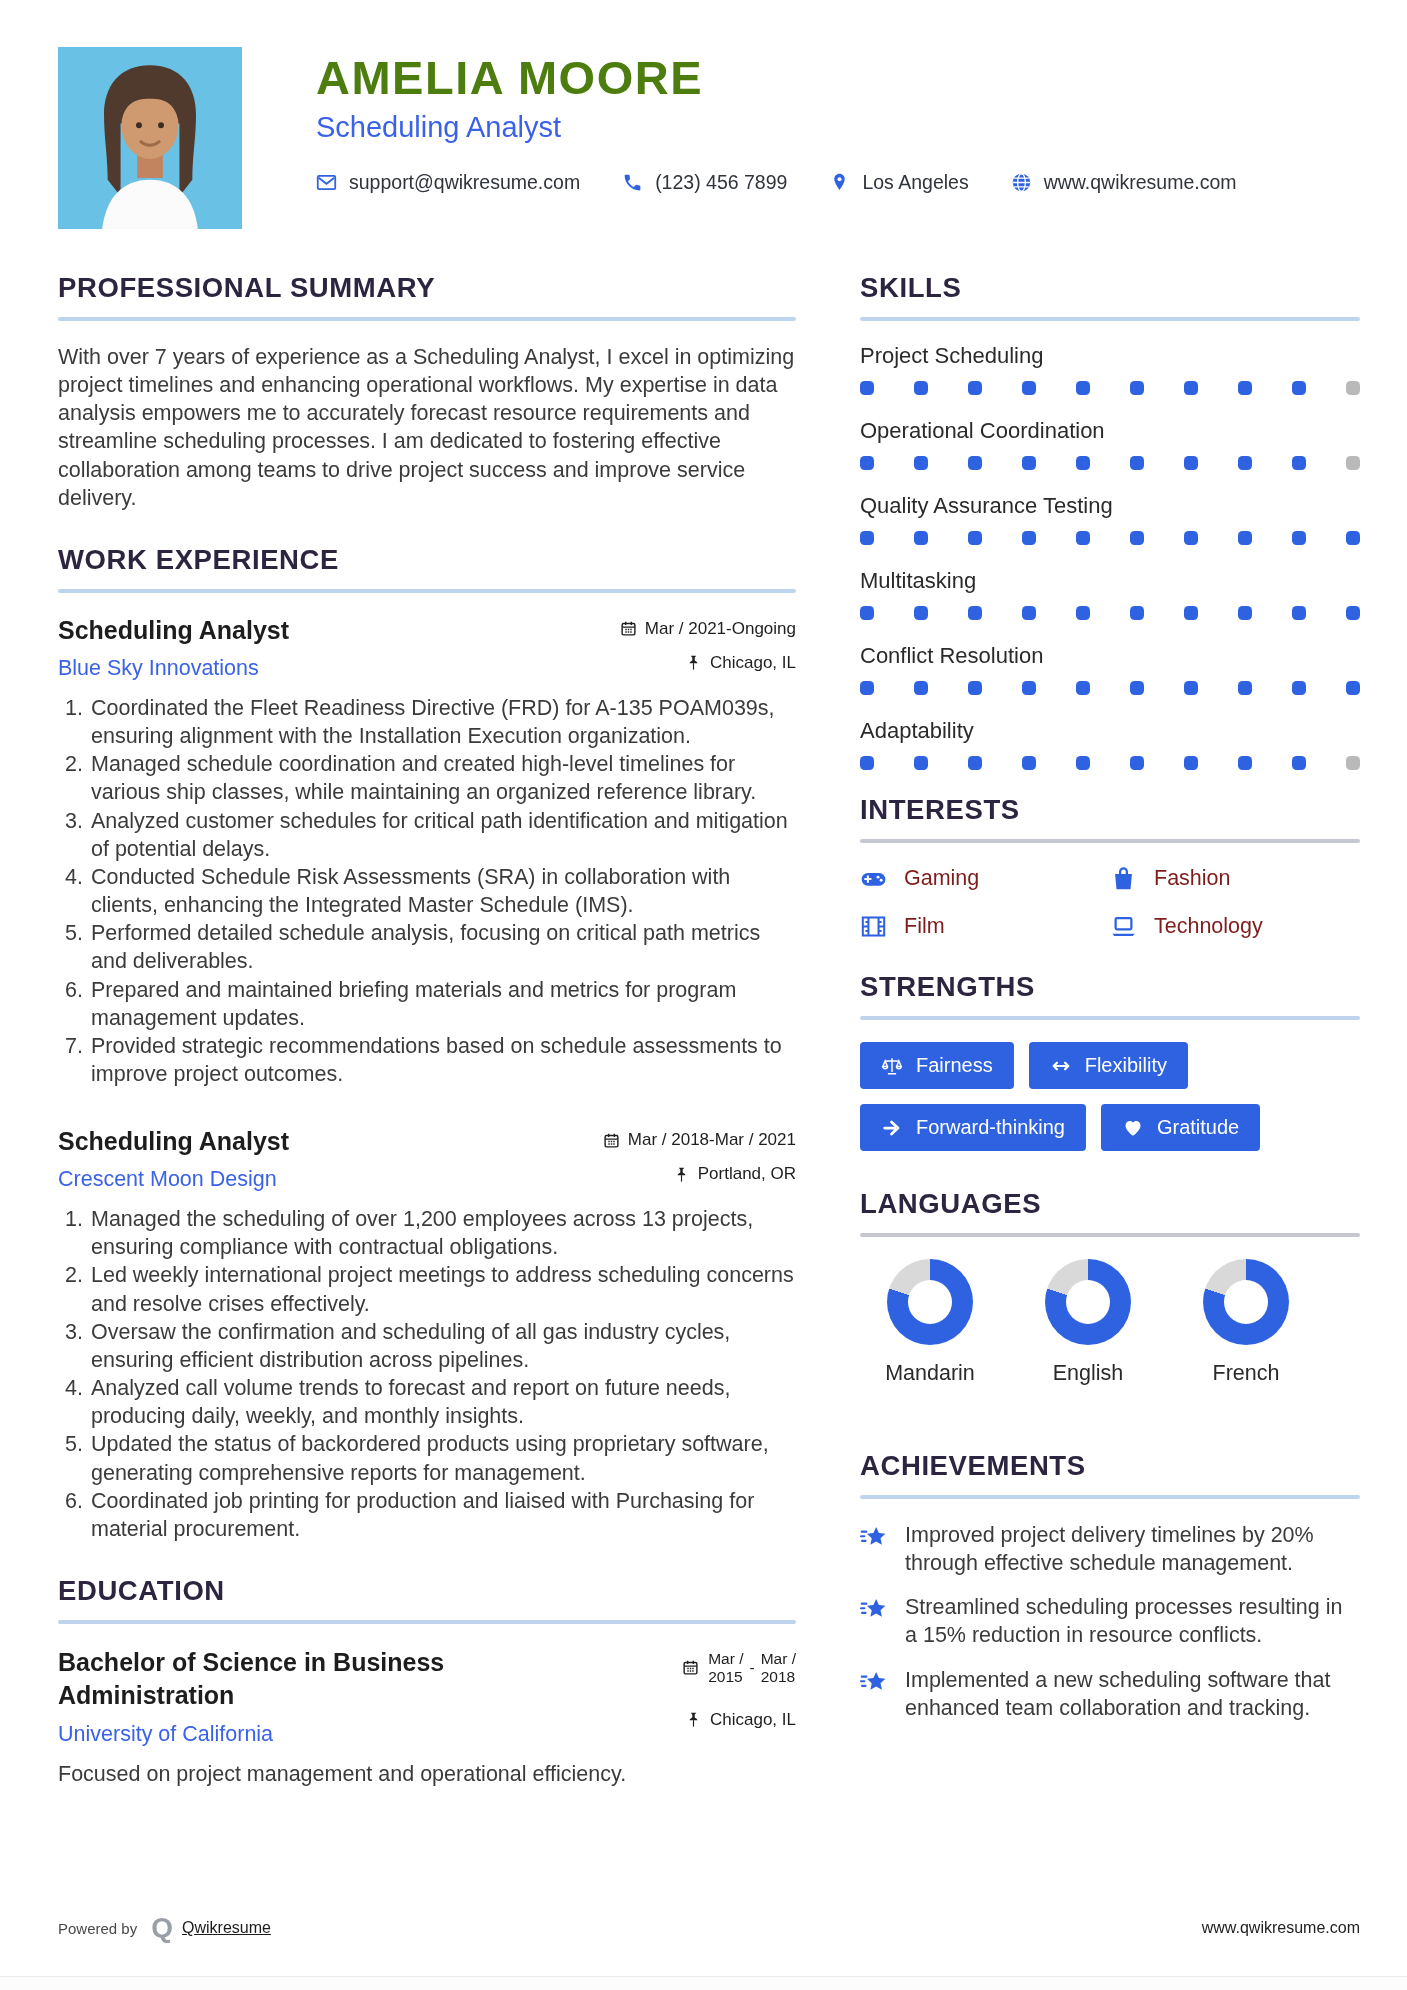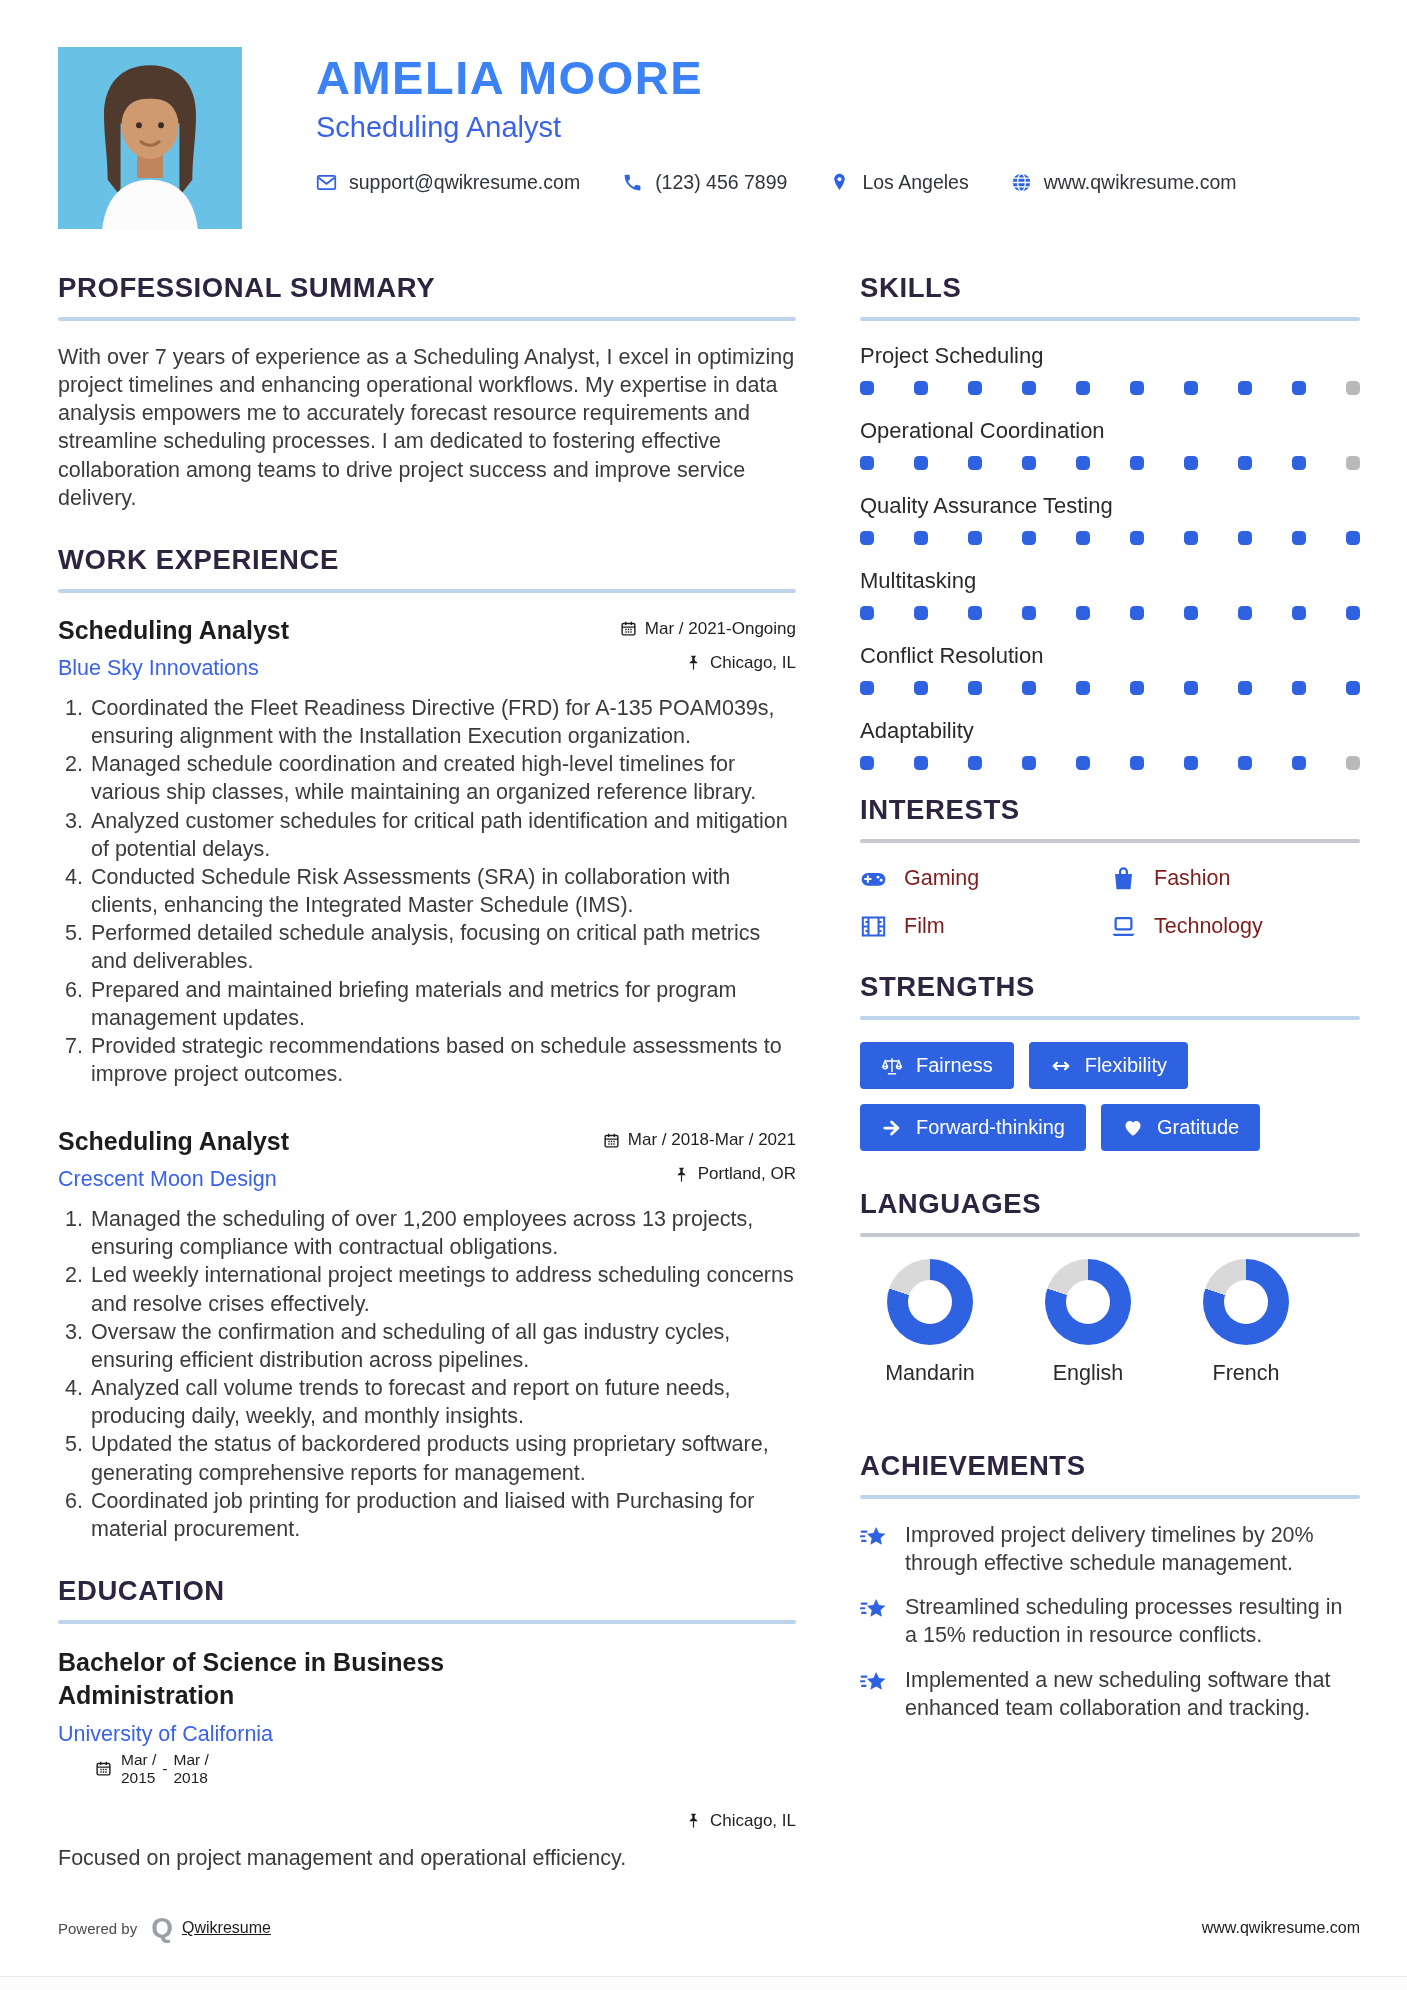--- a/index.html
+++ b/index.html
@@ -8,21 +8,21 @@
     width:1407px; height:1990px; position:relative; overflow:hidden;
     font-family:"Liberation Sans", sans-serif; color:#3b3b3b;
   }
   .page { width:100%; height:100%; position:relative; }
 
   
   .header { display:flex; padding:47px 47px 0 58px; }
   .photo { width:184px; height:182px; flex:0 0 auto; overflow:hidden; }
   .photo svg { display:block; }
   .header-text { margin-left:74px; padding-top:6px; }
-  .name { font-size:47px; font-weight:800; letter-spacing:1.5px; color:#3b82f6; line-height:1.05; }
+  .name { font-size:47px; font-weight:800; letter-spacing:1.5px; color:#4d7c0f; line-height:1.05; }
   .subtitle { font-size:29px; font-weight:500; color:var(--link,#3a62e8); margin-top:9px; }
   .contact-row { display:flex; align-items:center; margin-top:27px; font-size:19.5px; color:#30343b; }
   .c-item { display:flex; align-items:center; margin-right:42px; white-space:nowrap; }
   .c-item .ic { width:21px; height:21px; color:var(--accent,#2e62e1); margin-right:12px; flex:0 0 auto; }
   .c-item .ic svg { width:100%; height:100%; display:block; }
 
   
   .columns { display:flex; padding:0 47px 0 58px; margin-top:42px; }
   .left-col { width:738px; flex:0 0 auto; }
   .right-col { margin-left:64px; width:500px; flex:0 0 auto; }
@@ -43,21 +43,21 @@
   .meta-line { display:flex; justify-content:flex-end; align-items:center; font-size:17px; color:#1e1e1e; }
   .meta-line + .meta-line { margin-top:14px; }
   .meta-line .ic { width:17px; height:17px; margin-right:8px; color:#1e1e1e; }
   .meta-line .ic svg { width:100%; height:100%; display:block; }
   .job-list { margin-top:13px; padding-left:31px; }
   .job-list li { padding-left:2px; }
   .work-sec { margin-top:31px; }
 
   
   .edu-sec { margin-top:31px; }
-  .edu-head { display:flex; justify-content:space-between;flex-direction:column; }
+  .edu-head { display:flex; justify-content:space-between; }
   .edu-degree { font-size:25px; font-weight:700; color:#1d1d1d; line-height:1.3; max-width:430px; }
   .edu-school { font-size:21.5px; color:var(--link,#3a62e8); margin-top:11px; }
   .edu-desc { margin-top:13px; }
   .edu-dates { display:flex; align-items:center; font-size:15.5px; color:#1e1e1e; line-height:1.15; }
   .edu-dates .ic { width:17px; height:17px; margin-right:9px; color:#1e1e1e; }
   .edu-dates .ic svg { width:100%; height:100%; display:block; }
   .date-stack { text-align:left; }
   .date-sep { margin:0 6px; }
 
   

